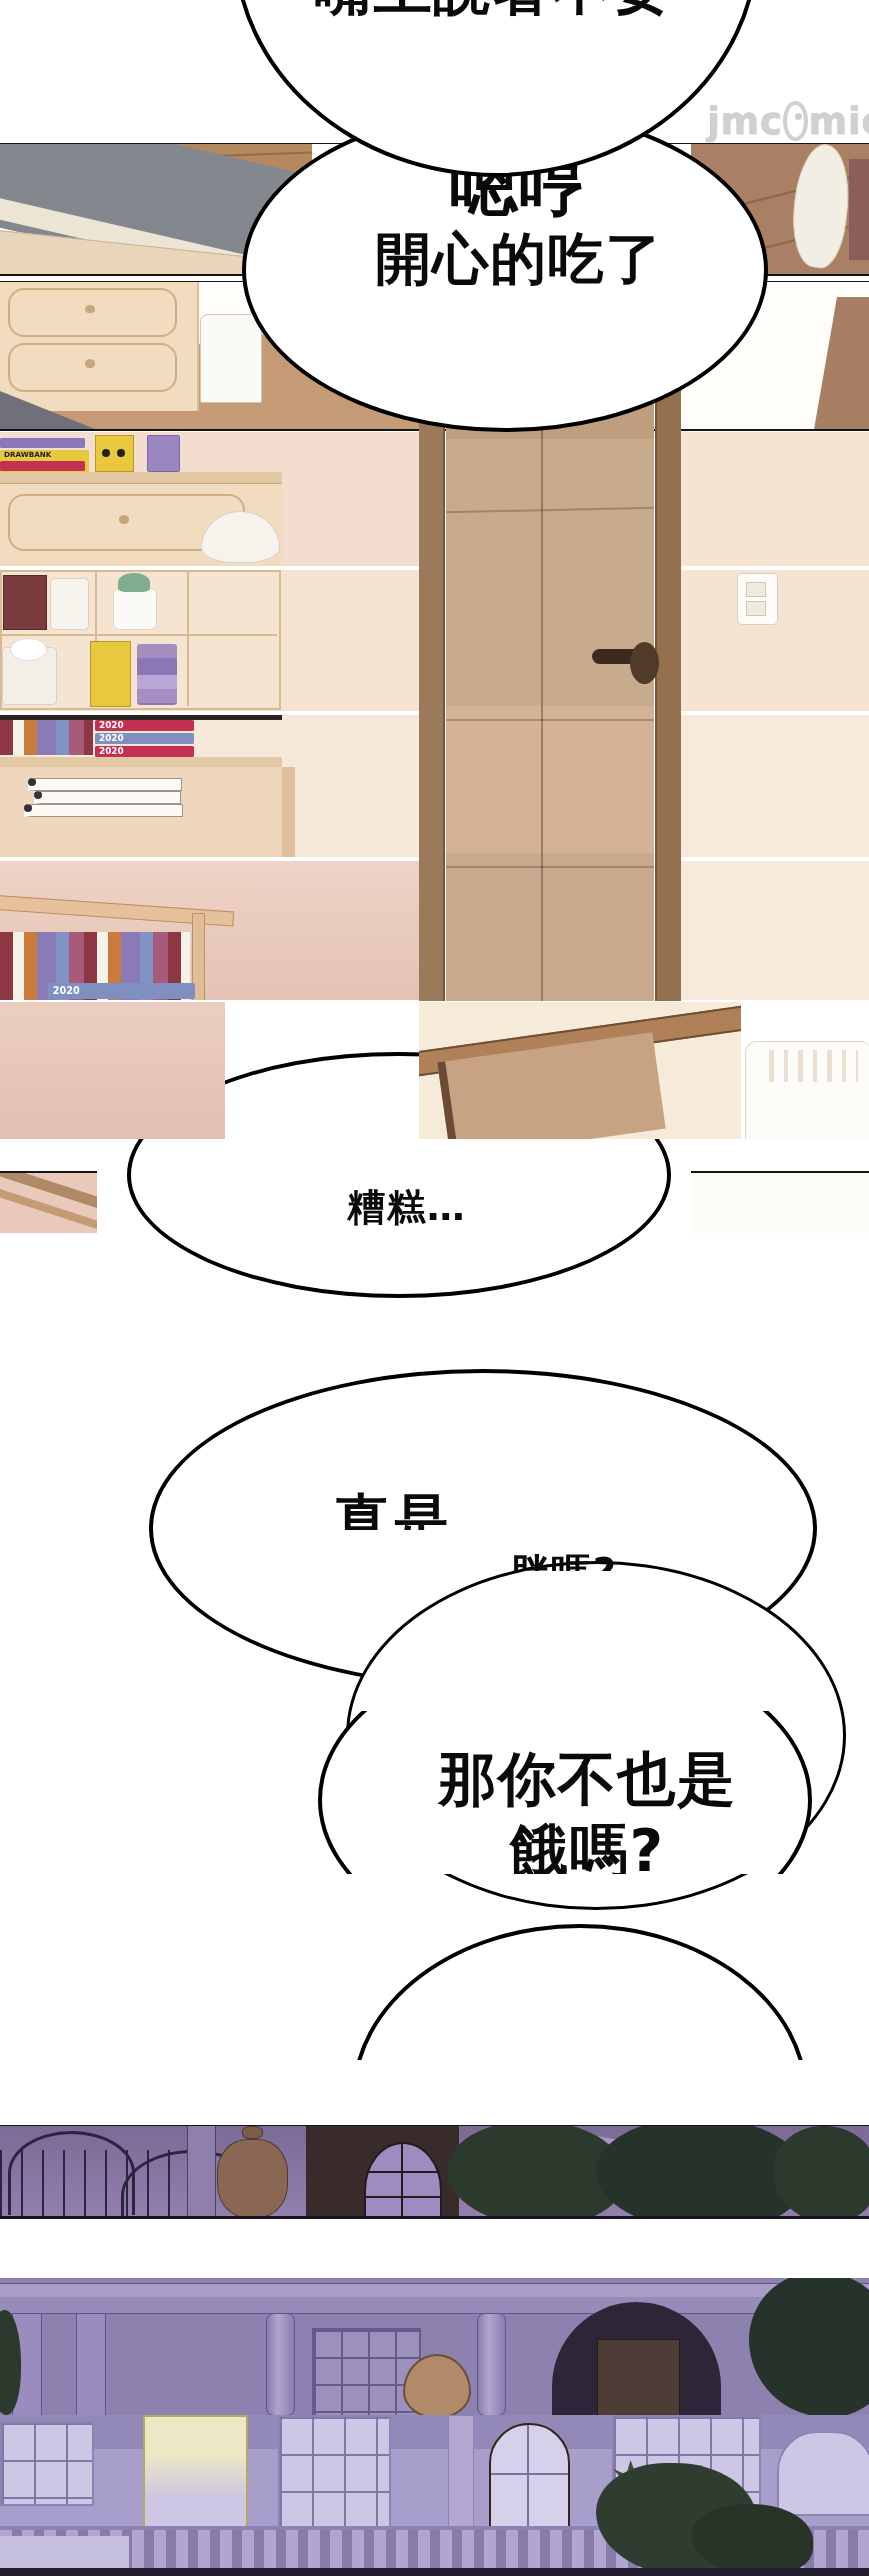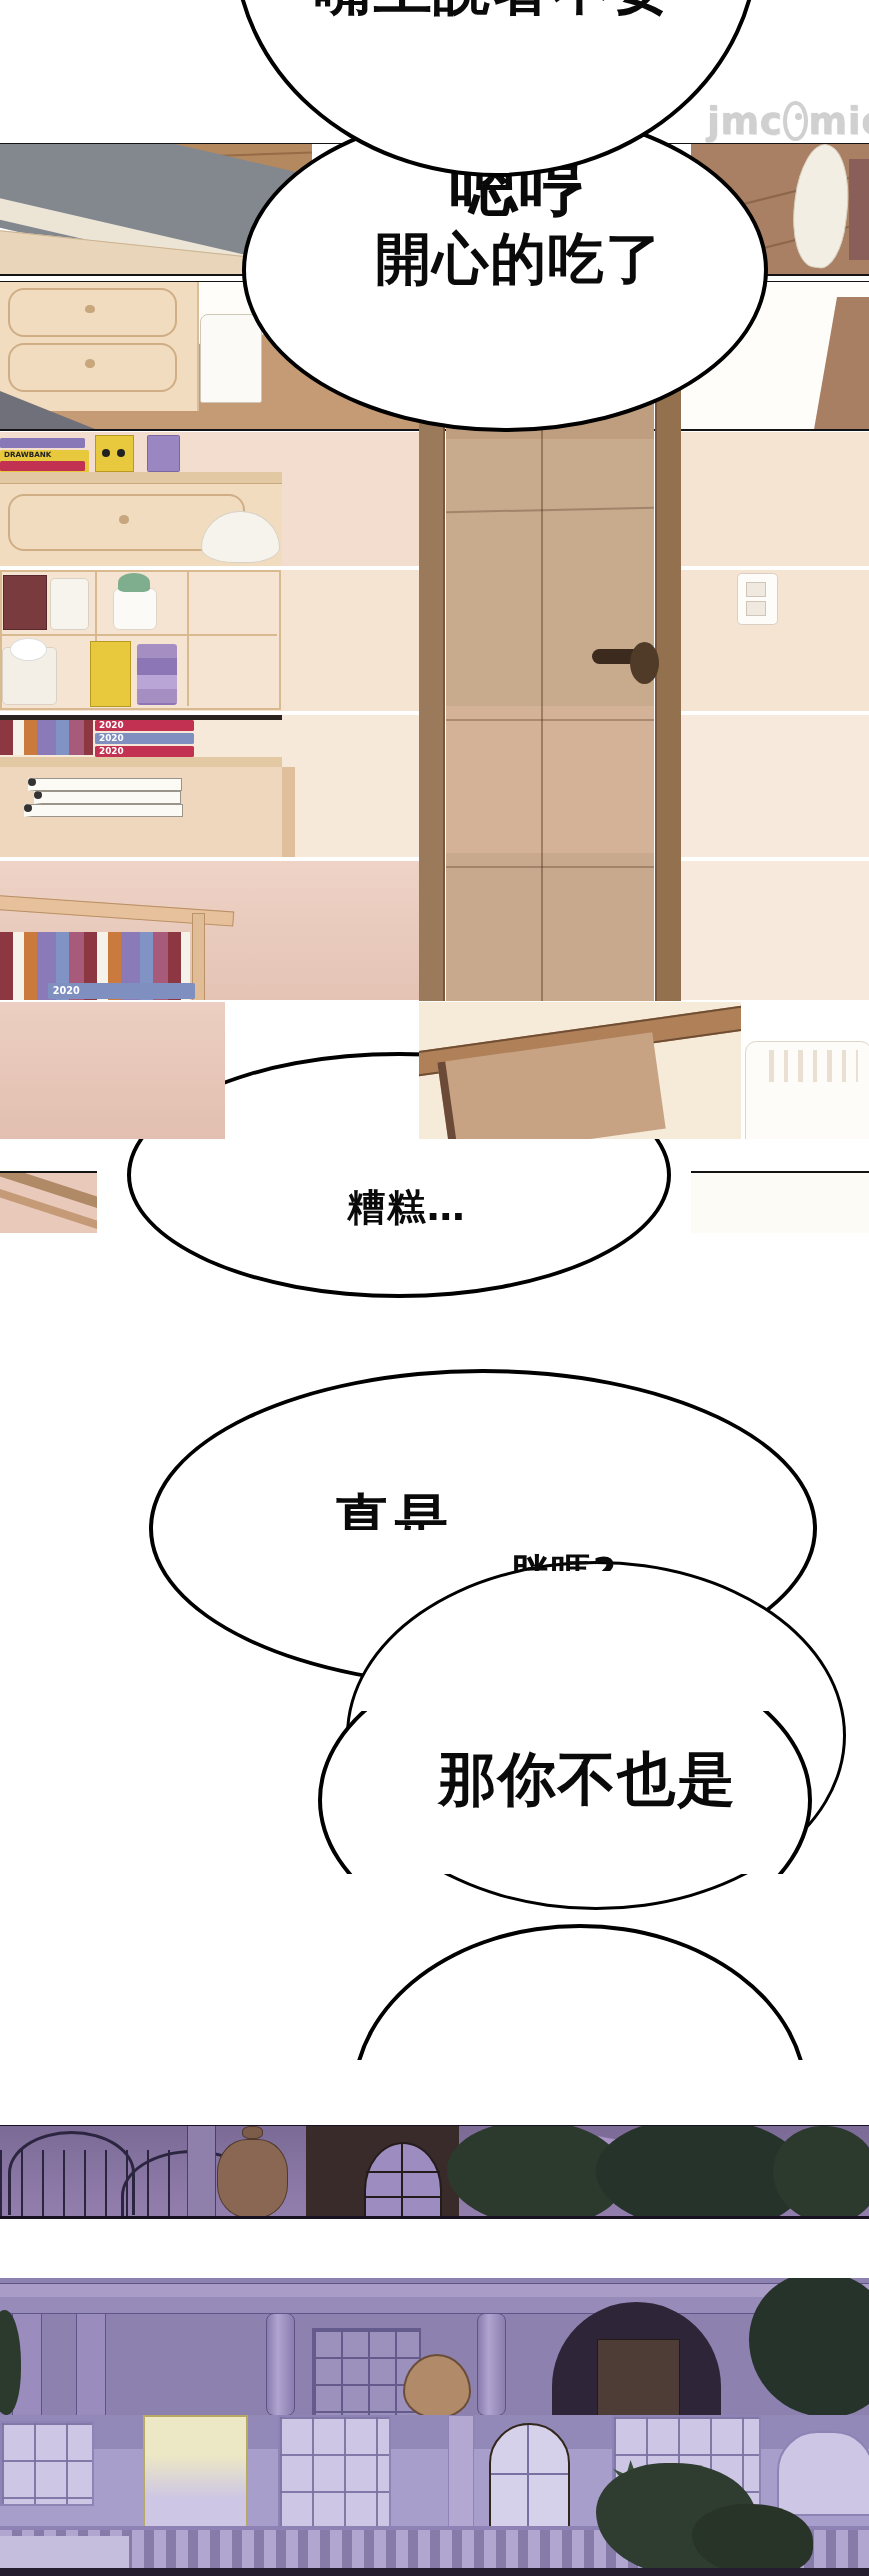--- a/index.html
+++ b/index.html
@@ -254,20 +254,21 @@
   </div>
 
   <div class="bubble" style="left:346px;top:1561px;width:494px;height:343px;border-width:3.2px;z-index:5;"></div>
   <div class="clipbox" style="left:499px;top:1552px;width:129px;height:19.3px;z-index:6;">
     <div class="cjk abs" style="left:0;top:0;width:129px;font-size:40px;">胖嗎?</div>
   </div>
 
   <div class="clipbox" style="left:306px;top:1711px;width:515px;height:163px;z-index:5;">
     <div class="bubble" style="left:12px;top:-68px;width:486px;height:306px;"></div>
     <div class="cjk abs" style="left:40px;top:38px;width:483px;font-size:58px;">那你不也是</div>
+    <div class="cjk abs" style="left:40px;top:110px;width:483px;font-size:58px;">餓嗎?</div>
   </div>
 
   <div class="clipbox" style="left:338px;top:1922px;width:475px;height:138px;z-index:5;">
     <div class="bubble" style="left:13.7px;top:1.6px;width:448px;height:338px;"></div>
   </div>
 
   <div class="strip npA" style="top:2125px;height:90px;z-index:3;">
     <div class="gatearc" style="left:8px;top:4.8px;width:121px;height:81px;"></div>
     <div class="gatearc" style="left:121px;top:24px;width:137px;height:89px;"></div>
     <div class="gatebars" style="left:0;top:24px;width:189px;height:66px;"></div>

